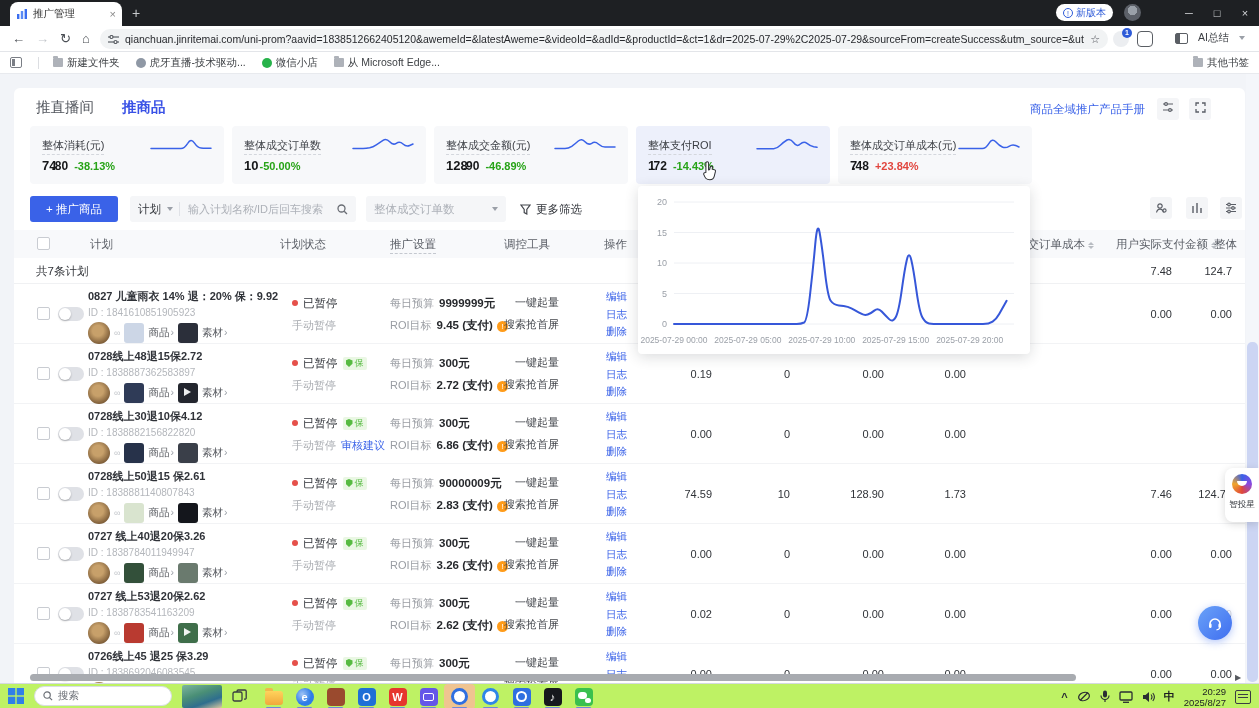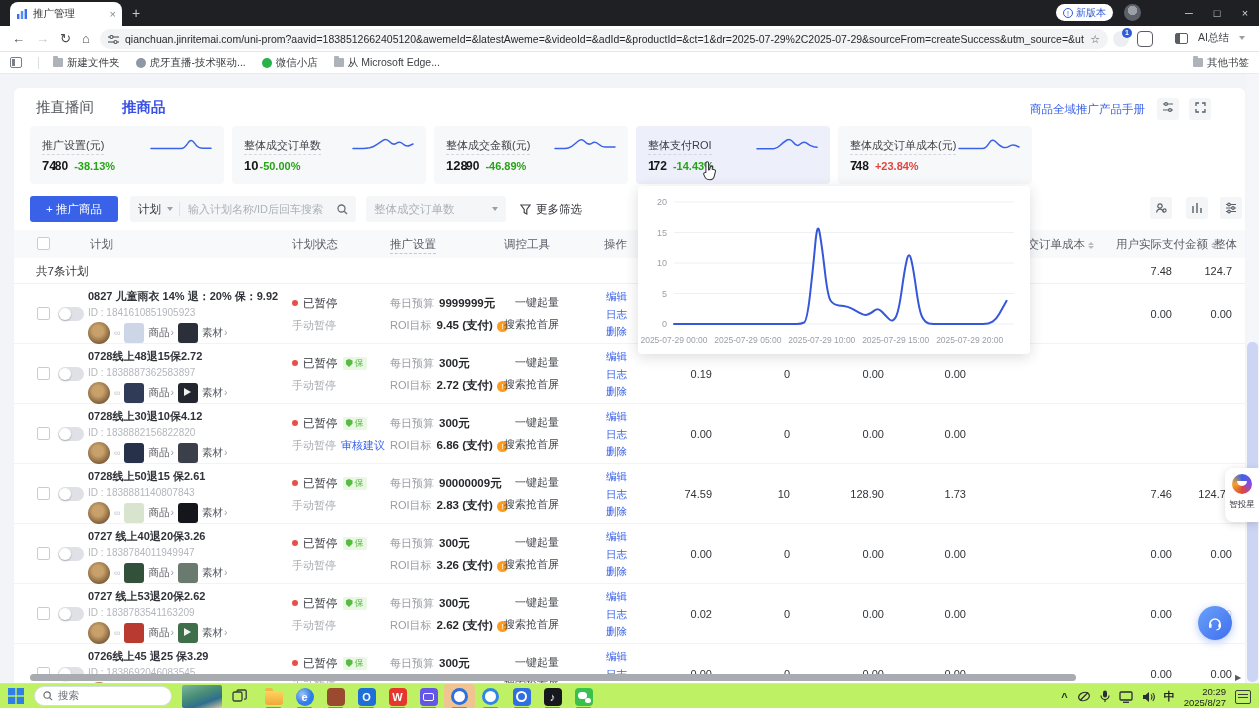--- a/index.html
+++ b/index.html
@@ -261,21 +261,21 @@
     <span class="cornerbtn" style="right:34px">
       <svg width="11" height="11" viewBox="0 0 11 11">
           <g stroke="#5a5e66" stroke-width="1.3" fill="none">
             <path d="M1 4V1h3M7 1h3v3M10 7v3H7M4 10H1V7"></path>
           </g>
         </svg>
     </span>
 
     <div class="cards">
         <div class="card">
-    <span class="clabel">推广设置(元)</span>
+    <span class="clabel">整体消耗(元)</span>
     <svg width="64" height="20" viewBox="0 0 64 20">
             <path d="M1.0,14.5Q7.7,14.5 11.0,14.5Q14.3,14.5 17.7,14.5Q21.0,14.5 24.3,14.5Q27.7,14.5 31.0,14.5Q34.3,14.5 37.7,9.3Q41.0,4.0 44.3,8.9Q47.7,13.8 51.0,14.1Q54.3,14.5 57.7,14.3L61.0,14.2" fill="none" stroke="#3a62e8" stroke-width="1.5" stroke-linecap="round"></path>
           </svg>
     <div class="cnums">
       <span><span class="cint">74</span><span class="cdec">.80</span></span>
       <span class="cchg green">-38.13%</span>
     </div>
   </div>
         <div class="card">
     <span class="clabel">整体成交订单数</span>
@@ -367,21 +367,21 @@
               <circle cx="8" cy="6" r="1.3" fill="#fff"></circle>
               <circle cx="4" cy="9.5" r="1.3" fill="#fff"></circle>
             </g>
           </svg>
       </span>
     </div>
 
     <div class="thead">
       <span class="cbx" style="left:23px;top:7px"></span>
       <span class="th" style="left:76px">计划</span>
-      <span class="th" style="left:278px">计划状态</span>
+      <span class="th" style="left:266px">计划状态</span>
       <span class="th dashed-u" style="left:376px">推广设置</span>
       <span class="th" style="left:490px">调控工具</span>
       <span class="th" style="left:590px">操作</span>
       <span class="th" style="left:1002px"><span>成交订单成本</span><span class="sortic"><i class="u"></i><i class="d"></i></span></span>
       <span class="th" style="left:1102px"><span>用户实际支付金额</span><span class="sortic"><i class="u"></i><i class="d"></i></span></span>
       <span class="th" style="left:1200px">整体</span>
     </div>
 
     <div class="sumrow">
       <span class="sl">共7条计划</span>

